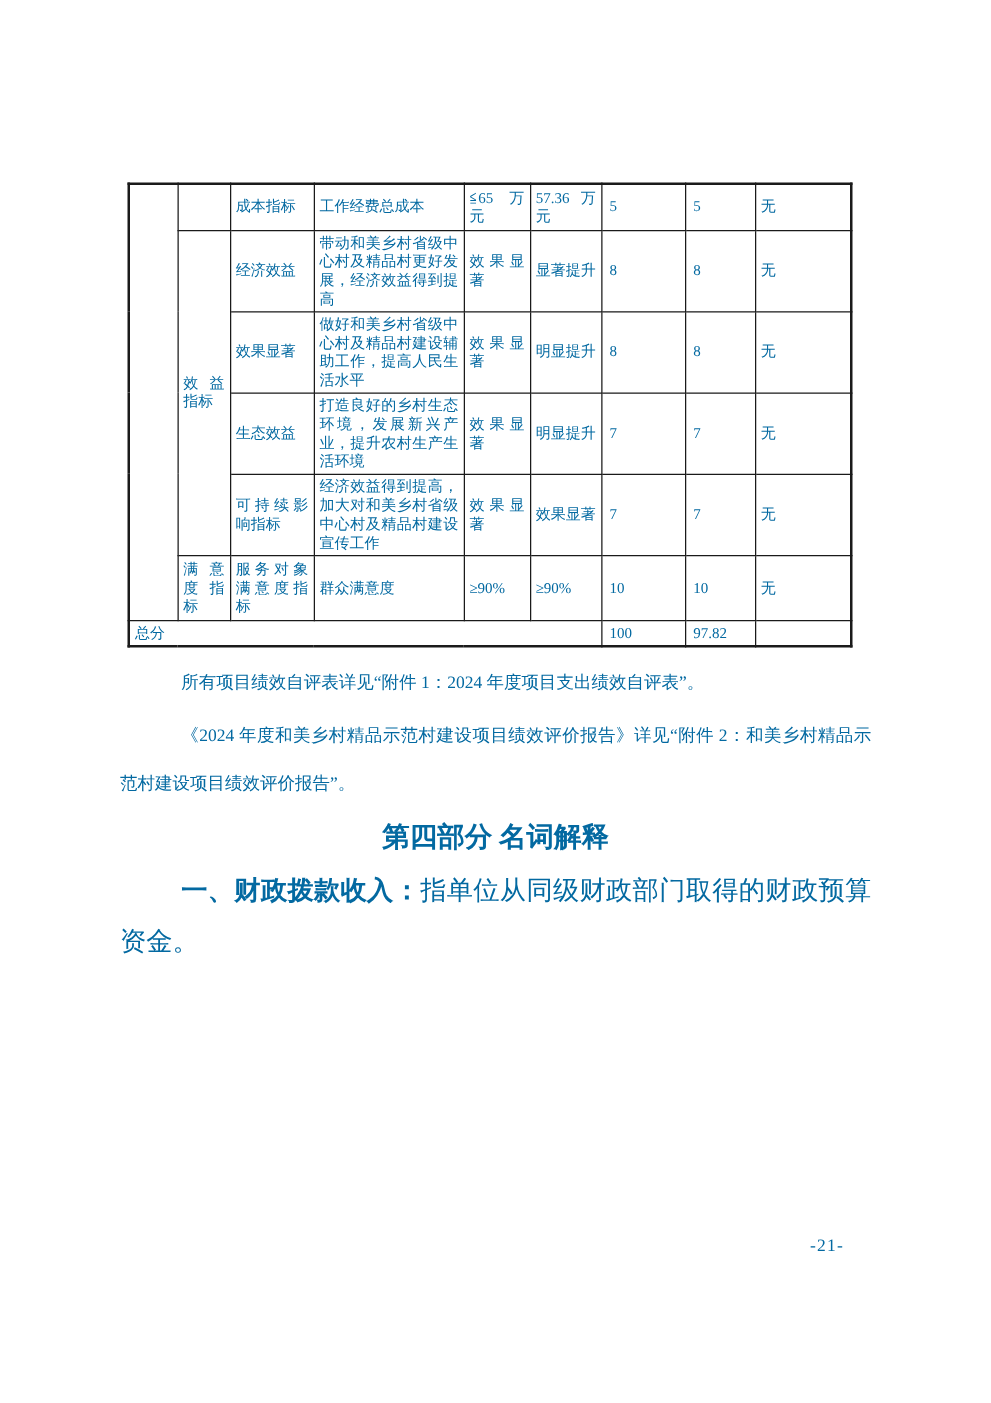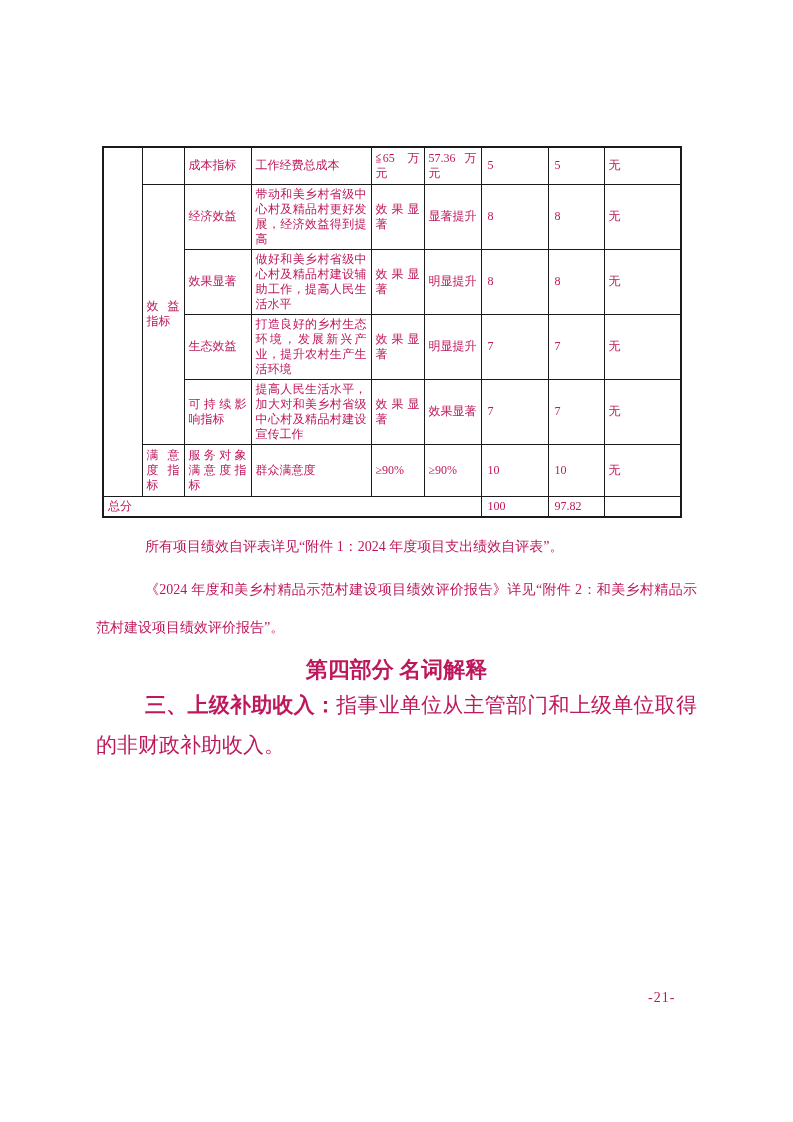--- a/index.html
+++ b/index.html
@@ -3,21 +3,21 @@
 <meta charset="utf-8">
 <style>
   * { margin: 0; padding: 0; box-sizing: border-box; }
   html, body { background: #ffffff; }
   .page {
     position: relative;
     width: 793px;
     height: 1122px;
     margin: 0 auto;
     background: #ffffff;
-    color: #be185d;
+    color: #0369a1;
     font-family: "Liberation Serif", "DejaVu Serif", serif;
     overflow: hidden;
   }
 
   
   table.eval-table {
     position: absolute;
     left: 102px;
     top: 146px;
     width: 578px;
@@ -138,21 +138,21 @@
       <td>生态效益</td>
       <td>打造良好的乡村生态环境，发展新兴产业，提升农村生产生活环境</td>
       <td>效果显著</td>
       <td>明显提升</td>
       <td class="num">7</td>
       <td class="num">7</td>
       <td>无</td>
     </tr>
     <tr style="height:61px">
       <td>可持续影响指标</td>
-      <td>提高人民生活水平，加大对和美乡村省级中心村及精品村建设宣传工作</td>
+      <td>经济效益得到提高，加大对和美乡村省级中心村及精品村建设宣传工作</td>
       <td>效果显著</td>
       <td>效果显著</td>
       <td class="num">7</td>
       <td class="num">7</td>
       <td>无</td>
     </tr>
     <tr style="height:52px">
       <td>满意度指标</td>
       <td>服务对象满意度指标</td>
       <td>群众满意度</td>
@@ -168,18 +168,18 @@
       <td class="num">97.82</td>
       <td></td>
     </tr>
   </tbody>
     </table>
 
   <div class="content">
     <p class="body-para">所有项目绩效自评表详见“附件 1：2024 年度项目支出绩效自评表”。</p>
     <p class="body-para report-para">《2024 年度和美乡村精品示范村建设项目绩效评价报告》详见“附件 2：和美乡村精品示范村建设项目绩效评价报告”。</p>
     <h2 class="section-heading">第四部分 名词解释</h2>
-    <p class="term"><span class="lead">三、上级补助收入：</span><span>指事业单位从主管部门和上级单位取得的非财政补助收入。</span></p>
+    <p class="term term-first"><span class="lead">一、财政拨款收入：</span><span>指单位从同级财政部门取得的财政预算资金。</span></p>
   </div>
 
   <div class="page-number">-21-</div>
 
 </div>
 
 </body></html>

